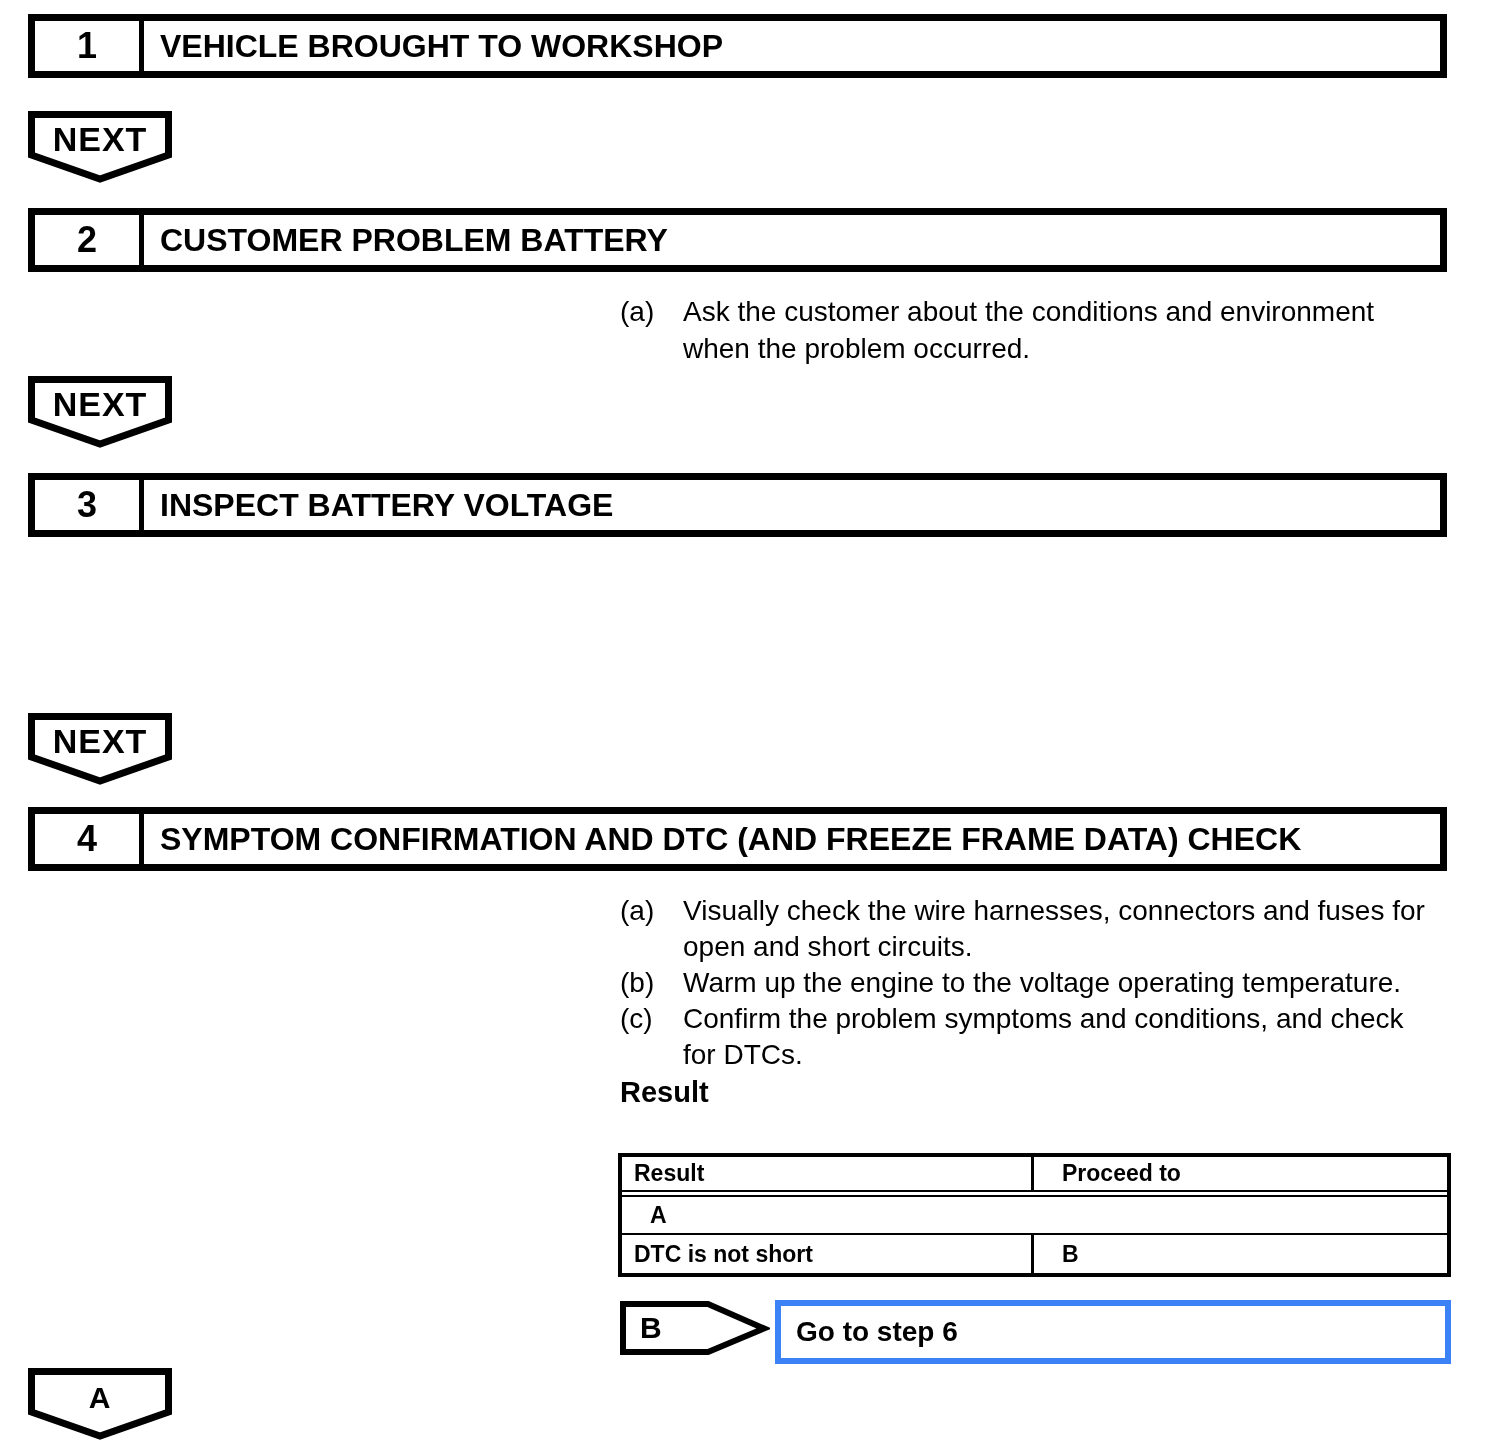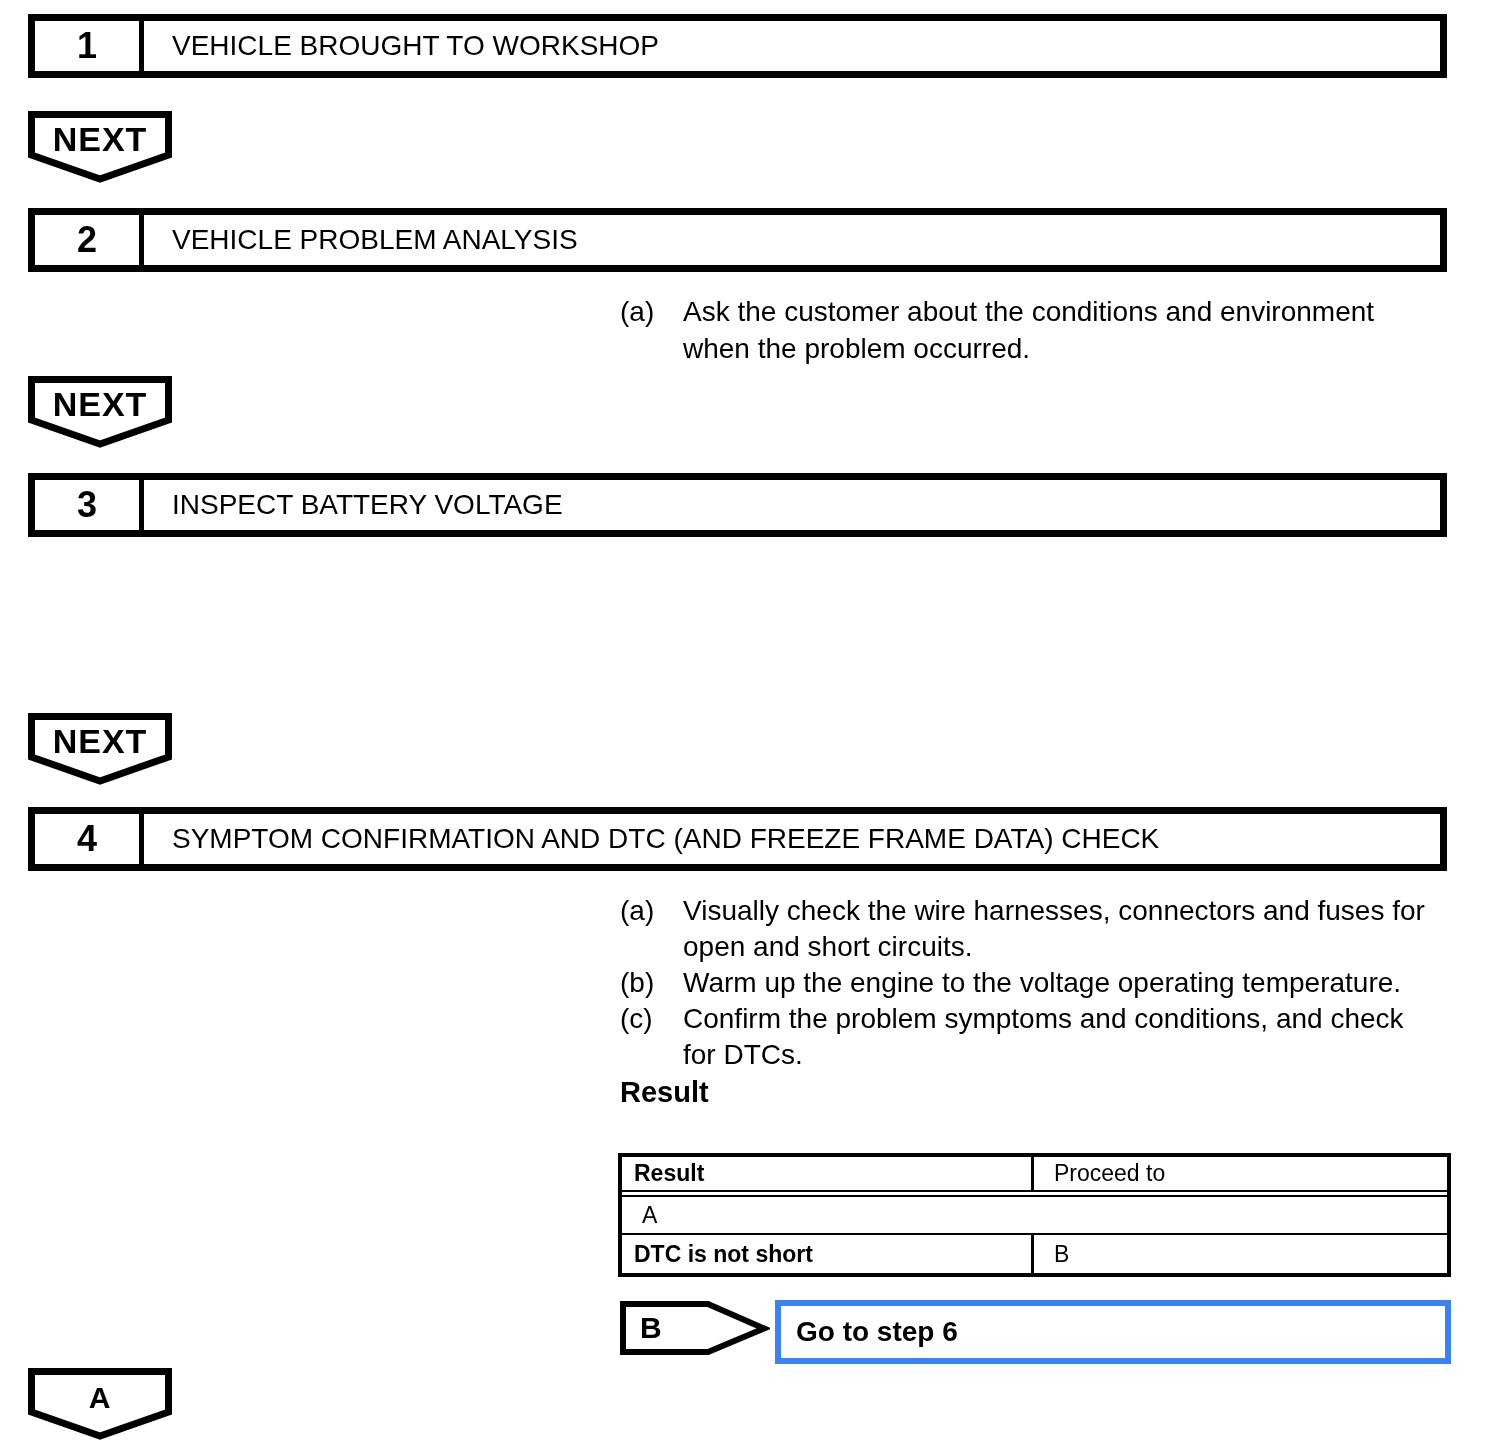--- a/index.html
+++ b/index.html
@@ -14,21 +14,21 @@
     border:7px solid #000; box-sizing:border-box;
     display:flex; align-items:stretch; background:#fff;
   }
   .step-num {
     width:104px; border-right:5px solid #000;
     display:flex; align-items:center; justify-content:center;
     font-size:36px; font-weight:bold;
   }
   .step-title {
     flex:1; display:flex; align-items:center;
-    padding-left:28px; font-size:28px; font-weight:normal; white-space:nowrap;
+    padding-left:16px; font-size:32px; font-weight:bold; white-space:nowrap;
   }
 
   
   .penta { position:absolute; left:28px; width:144px; height:72px; }
   .penta svg { position:absolute; left:0; top:0; }
   .penta .lbl {
     position:absolute; left:0; top:9px; width:144px; text-align:center;
     font-size:34px; font-weight:bold; letter-spacing:1px;
   }
 
@@ -50,22 +50,22 @@
   .rtable .row { display:flex; box-sizing:border-box; }
   .rtable .hrow { height:40px; border-bottom:7px double #000; }
   .rtable .drow1 { height:38px; border-bottom:2px solid #000; }
   .rtable .drow2 { height:38px; }
   .rtable .c1 {
     width:412px; flex:0 0 412px; border-right:3px solid #000; box-sizing:border-box;
     display:flex; align-items:center; padding-left:12px;
     font-size:23px; font-weight:bold;
   }
   .rtable .c2 {
-    flex:1; display:flex; align-items:center; padding-left:20px;
-    font-size:23px; font-weight:normal;
+    flex:1; display:flex; align-items:center; padding-left:28px;
+    font-size:23px; font-weight:bold;
   }
 
   
   .branch-arrow { position:absolute; left:620px; top:1301px; width:150px; height:57px; }
   .branch-arrow svg { position:absolute; left:0; top:0; }
   .branch-arrow .lbl {
     position:absolute; left:20px; top:0; height:54px; display:flex; align-items:center;
     font-size:30px; font-weight:bold;
   }
   .goto-box {
@@ -89,21 +89,21 @@
     <span>
       <svg width="144" height="72" viewBox="0 0 144 72">
         <polygon points="3.5,3.5 140.5,3.5 140.5,44 72,68 3.5,44" fill="#ffffff" stroke="#000000" stroke-width="7" stroke-linejoin="miter"></polygon>
       </svg>
     </span>
     <span class="lbl">NEXT</span>
   </div>
 
   <div class="step-box" style="top:208px;">
     <div class="step-num">2</div>
-    <div class="step-title">VEHICLE PROBLEM ANALYSIS</div>
+    <div class="step-title">CUSTOMER PROBLEM BATTERY</div>
   </div>
 
   <div class="body-block" style="top:293px;">
     <div class="list-row">
       <span class="list-label">(a)</span>
       <span class="list-text">Ask the customer about the conditions and environment when the problem occurred.</span>
     </div>
   </div>
 
   <div class="penta" style="top:376px;">

